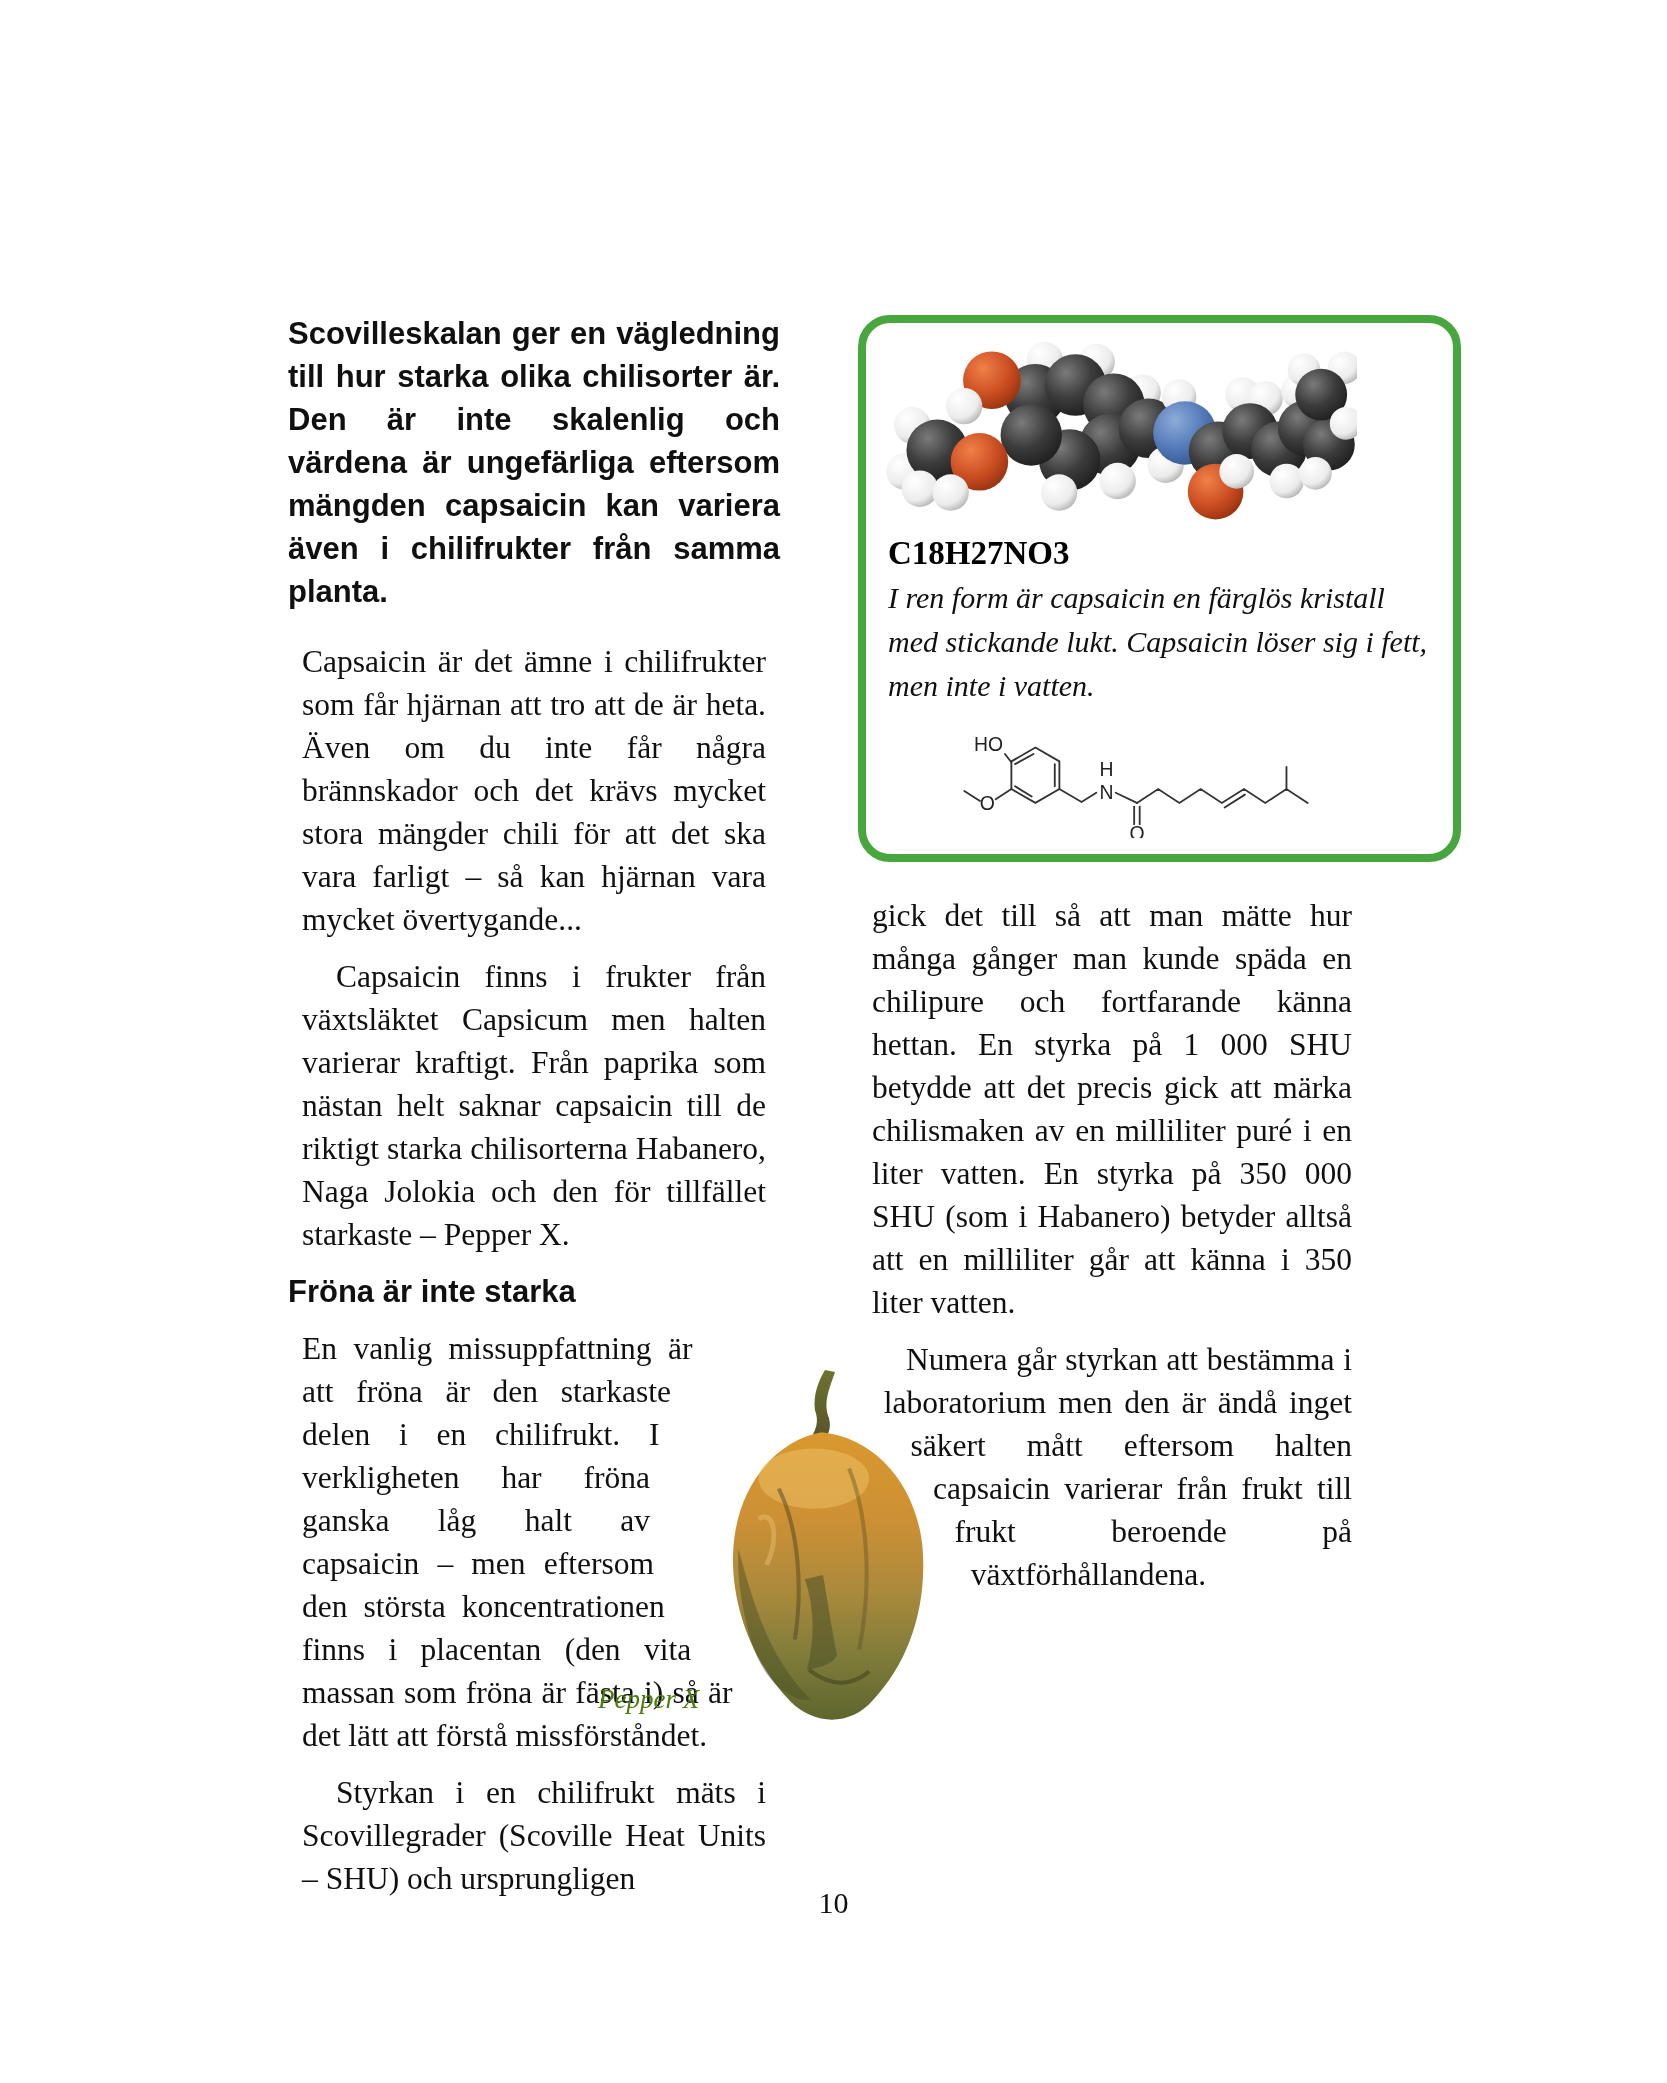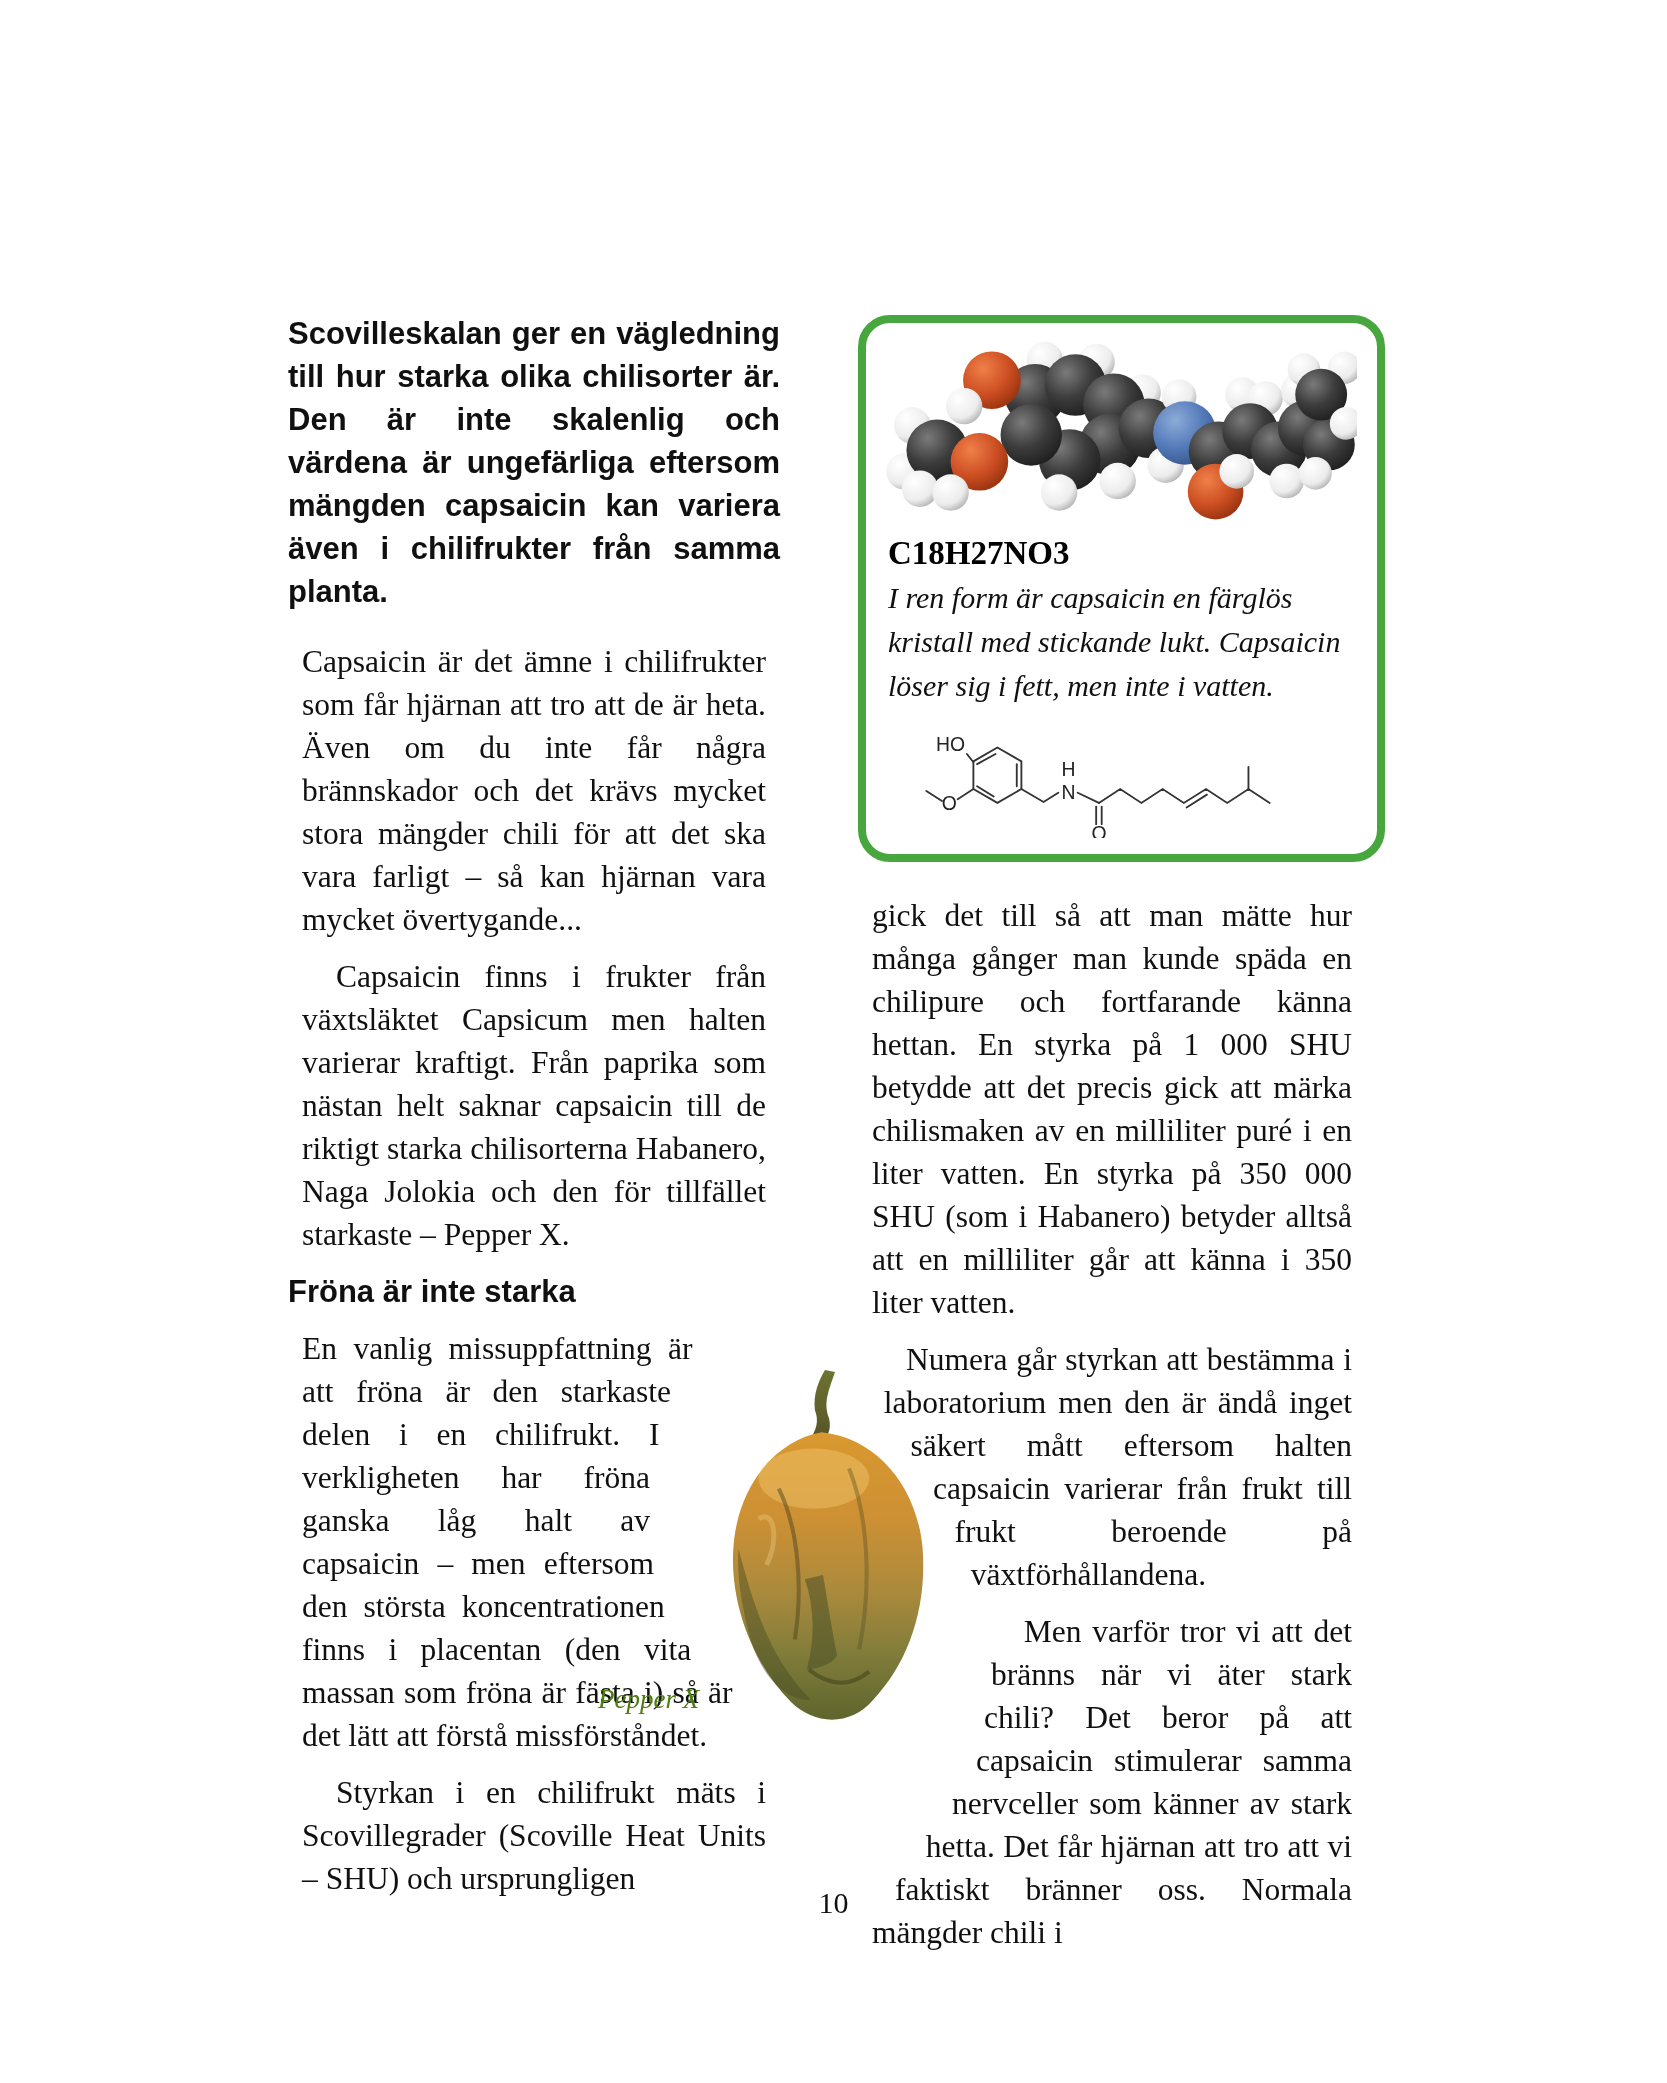--- a/index.html
+++ b/index.html
@@ -12,21 +12,21 @@
   .col-right{left:858px;top:315px;width:527px;}
   .lede{font:bold 31px/43px "Liberation Sans",sans-serif;text-align:justify;margin:0 0 27px 0;}
   .body{font:31.5px/43px "Liberation Serif",serif;text-align:justify;margin:14px;}
   .indent{text-indent:34px;}
   .subhead{font:bold 31px/43px "Liberation Sans",sans-serif;margin:6px 0 0 0;}
   .spacer-right{float:right;width:130px;height:380px;shape-margin:8px;
       shape-outside:polygon(130px 0px,60px 40px,25px 110px,5px 200px,25px 280px,70px 340px,130px 380px);}
   .spacer-left{float:left;width:135px;height:560px;shape-margin:8px;
       shape-outside:polygon(0px 0px,0px 60px,50px 140px,95px 230px,125px 320px,110px 400px,70px 470px,20px 540px,0px 560px);}
   .rc-text{width:508px;}
-  .infobox{box-sizing:border-box;width:527px;height:547px;border:8px solid #47a63e;border-radius:32px;
+  .infobox{box-sizing:border-box;width:603px;height:547px;border:8px solid #47a63e;border-radius:32px;
            padding:14px 20px 8px;margin:0 0 32px 0;background:#fff;}
   .molecule{display:block;width:471px;height:192px;}
   .formula{font:bold 33px "Liberation Serif",serif;margin:6px 0 4px 2px;color:#000;}
   .boxtext{font:italic 30px/44px "Liberation Serif",serif;margin:0 0 0 2px;text-align:left;}
   .skeletal{display:block;width:428px;height:120px;margin:10px auto 0 auto;}
   .pepper{position:absolute;left:718px;top:1368px;width:222px;height:372px;}
   .pepper-caption{position:absolute;left:598px;top:1684px;font:italic 27px "Liberation Serif",serif;color:#4d7c0f;}
   .pagenum{position:absolute;left:0;right:0;top:1886px;text-align:center;font:30px "Liberation Serif",serif;}
   .sk-line{stroke:#333;stroke-width:2;fill:none;stroke-linecap:round;}
   .sk-label{font:21px "Liberation Sans",sans-serif;fill:#222;}
@@ -147,21 +147,20 @@
         <path class="sk-line" d="M195,92 L218,77 L241,92 L264,77 L287,92 L311,77 L334,92 L357,77 L380,92"></path>
         <path class="sk-line" d="M290,97 L312,83"></path>
         <path class="sk-line" d="M357,77 L357,53"></path>
       </svg>
     </div>
 
     <div class="rc-text">
       <p class="body">gick det till så att man mätte hur många gånger man kunde späda en chilipure och fortfarande känna hettan. En styrka på 1&nbsp;000 SHU betydde att det precis gick att märka chilismaken av en milliliter puré i en liter vatten. En styrka på 350&nbsp;000 SHU (som i Habanero) betyder alltså att en milliliter går att känna i 350 liter vatten.</p>
       <span class="spacer-left"></span>
       <p class="body indent">Numera går styrkan att bestämma i laboratorium men den är ändå inget säkert mått eftersom halten capsaicin varierar från frukt till frukt beroende på växtförhållandena.</p>
-      <p class="body indent">Men varför tror vi att det bränns när vi äter stark chili? Det beror på att capsaicin stimulerar samma nervceller som känner av stark hetta. Det får hjärnan att tro att vi faktiskt bränner oss. Normala mängder chili i</p>
     </div>
   </div>
 
   <svg class="pepper" viewBox="0 0 220 370">
     <defs>
       <linearGradient id="gP" x1="0" y1="0" x2="0" y2="1">
         <stop offset="0" stop-color="#d9992f"></stop>
           <stop offset="0.3" stop-color="#cd9034"></stop>
         <stop offset="0.55" stop-color="#ab8a3c"></stop>
           <stop offset="0.78" stop-color="#7f7c3a"></stop>

